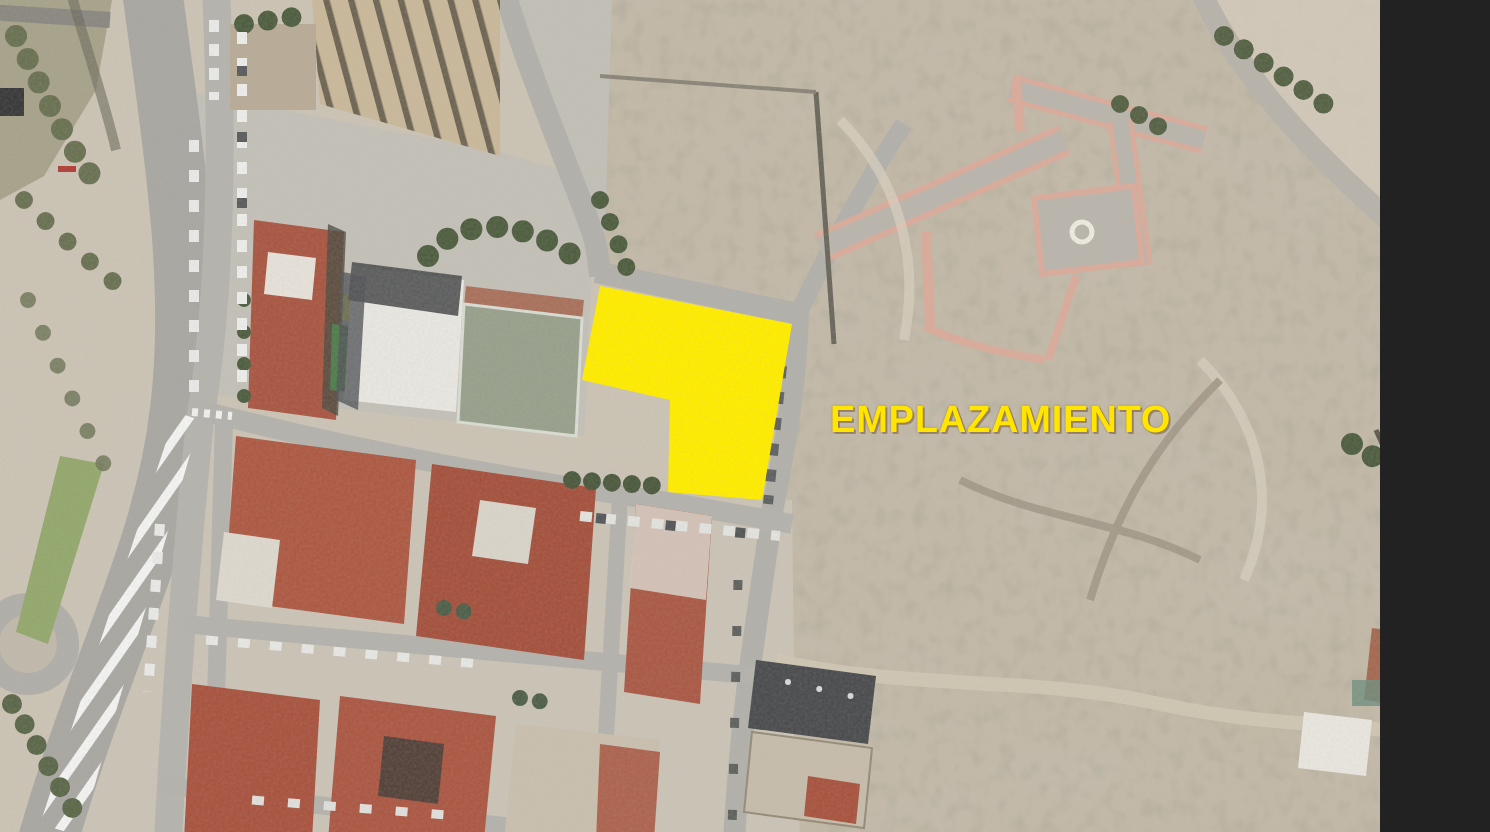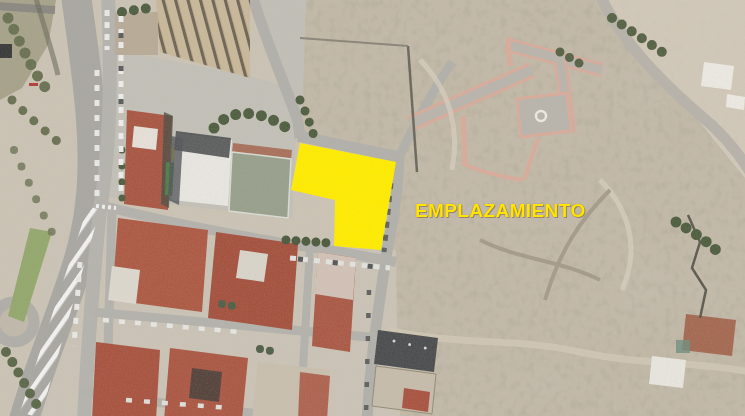--- a/index.html
+++ b/index.html
@@ -1,17 +1,17 @@
 <!DOCTYPE html>
 <html style="--c-site: #FFEC00; --c-label: #FFE500; --c-terrain: #CBC3B4; --c-scrub: #C2B8A6; --c-road: #AFADA7; --c-roof-red: #A85743; --c-building-white: #E8E6E0; --c-vegetation: #55653F; --c-path-pink: #D9AB9B; --c-median-green: #93A86D;"><head>
 <meta charset="utf-8">
 <style>
   html,body{margin:0;padding:0;background:#222;}
   .stage{
-    position:relative;width:745px;height:416px;overflow:hidden;
+    position:relative;width:690px;height:416px;overflow:hidden;
     background:#cbc3b4;
     font-family:"Liberation Sans", sans-serif;
   }
   .stage svg{position:absolute;left:0;top:0;display:block;}
   .site{fill:var(--c-site,#FFEC00);}
   .map-label{
     position:absolute;left:415px;top:201px;
     font-weight:bold;font-size:19px;line-height:1;letter-spacing:.4px;
     color:var(--c-label,#FFE500);
     text-shadow:0 0 1px rgba(110,60,10,.55), 1px 1px 0 rgba(90,50,20,.35);

